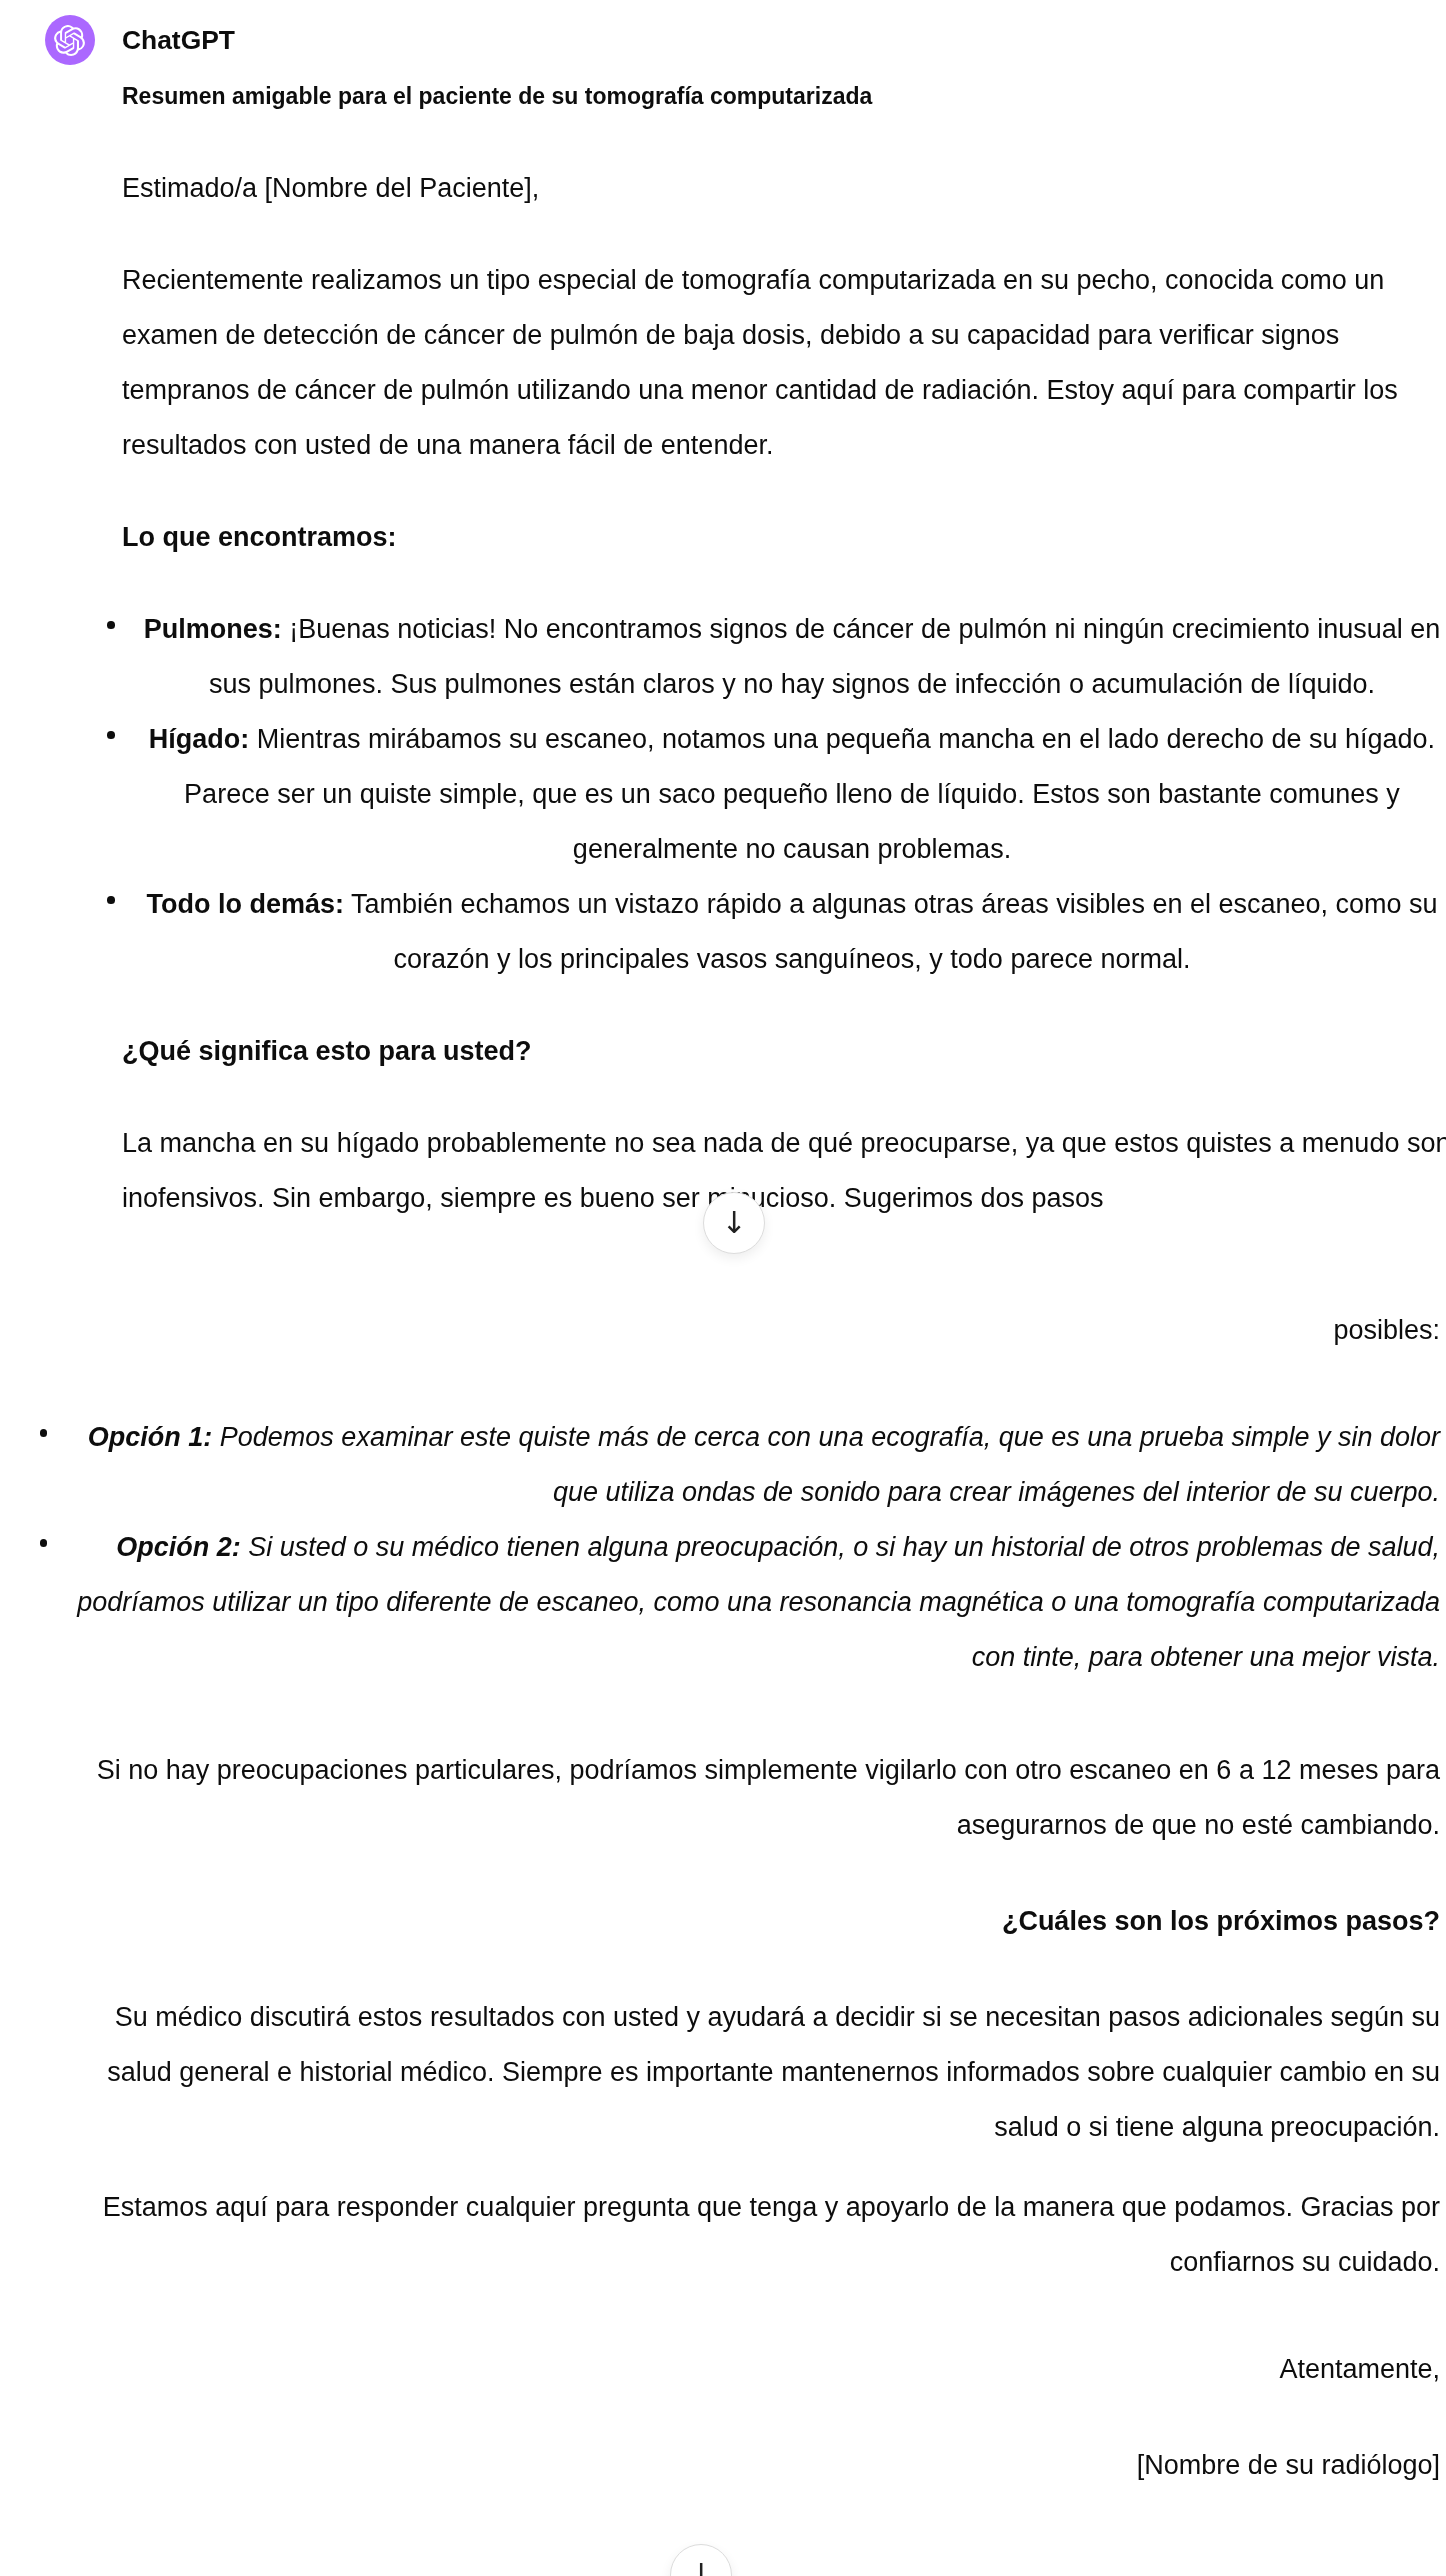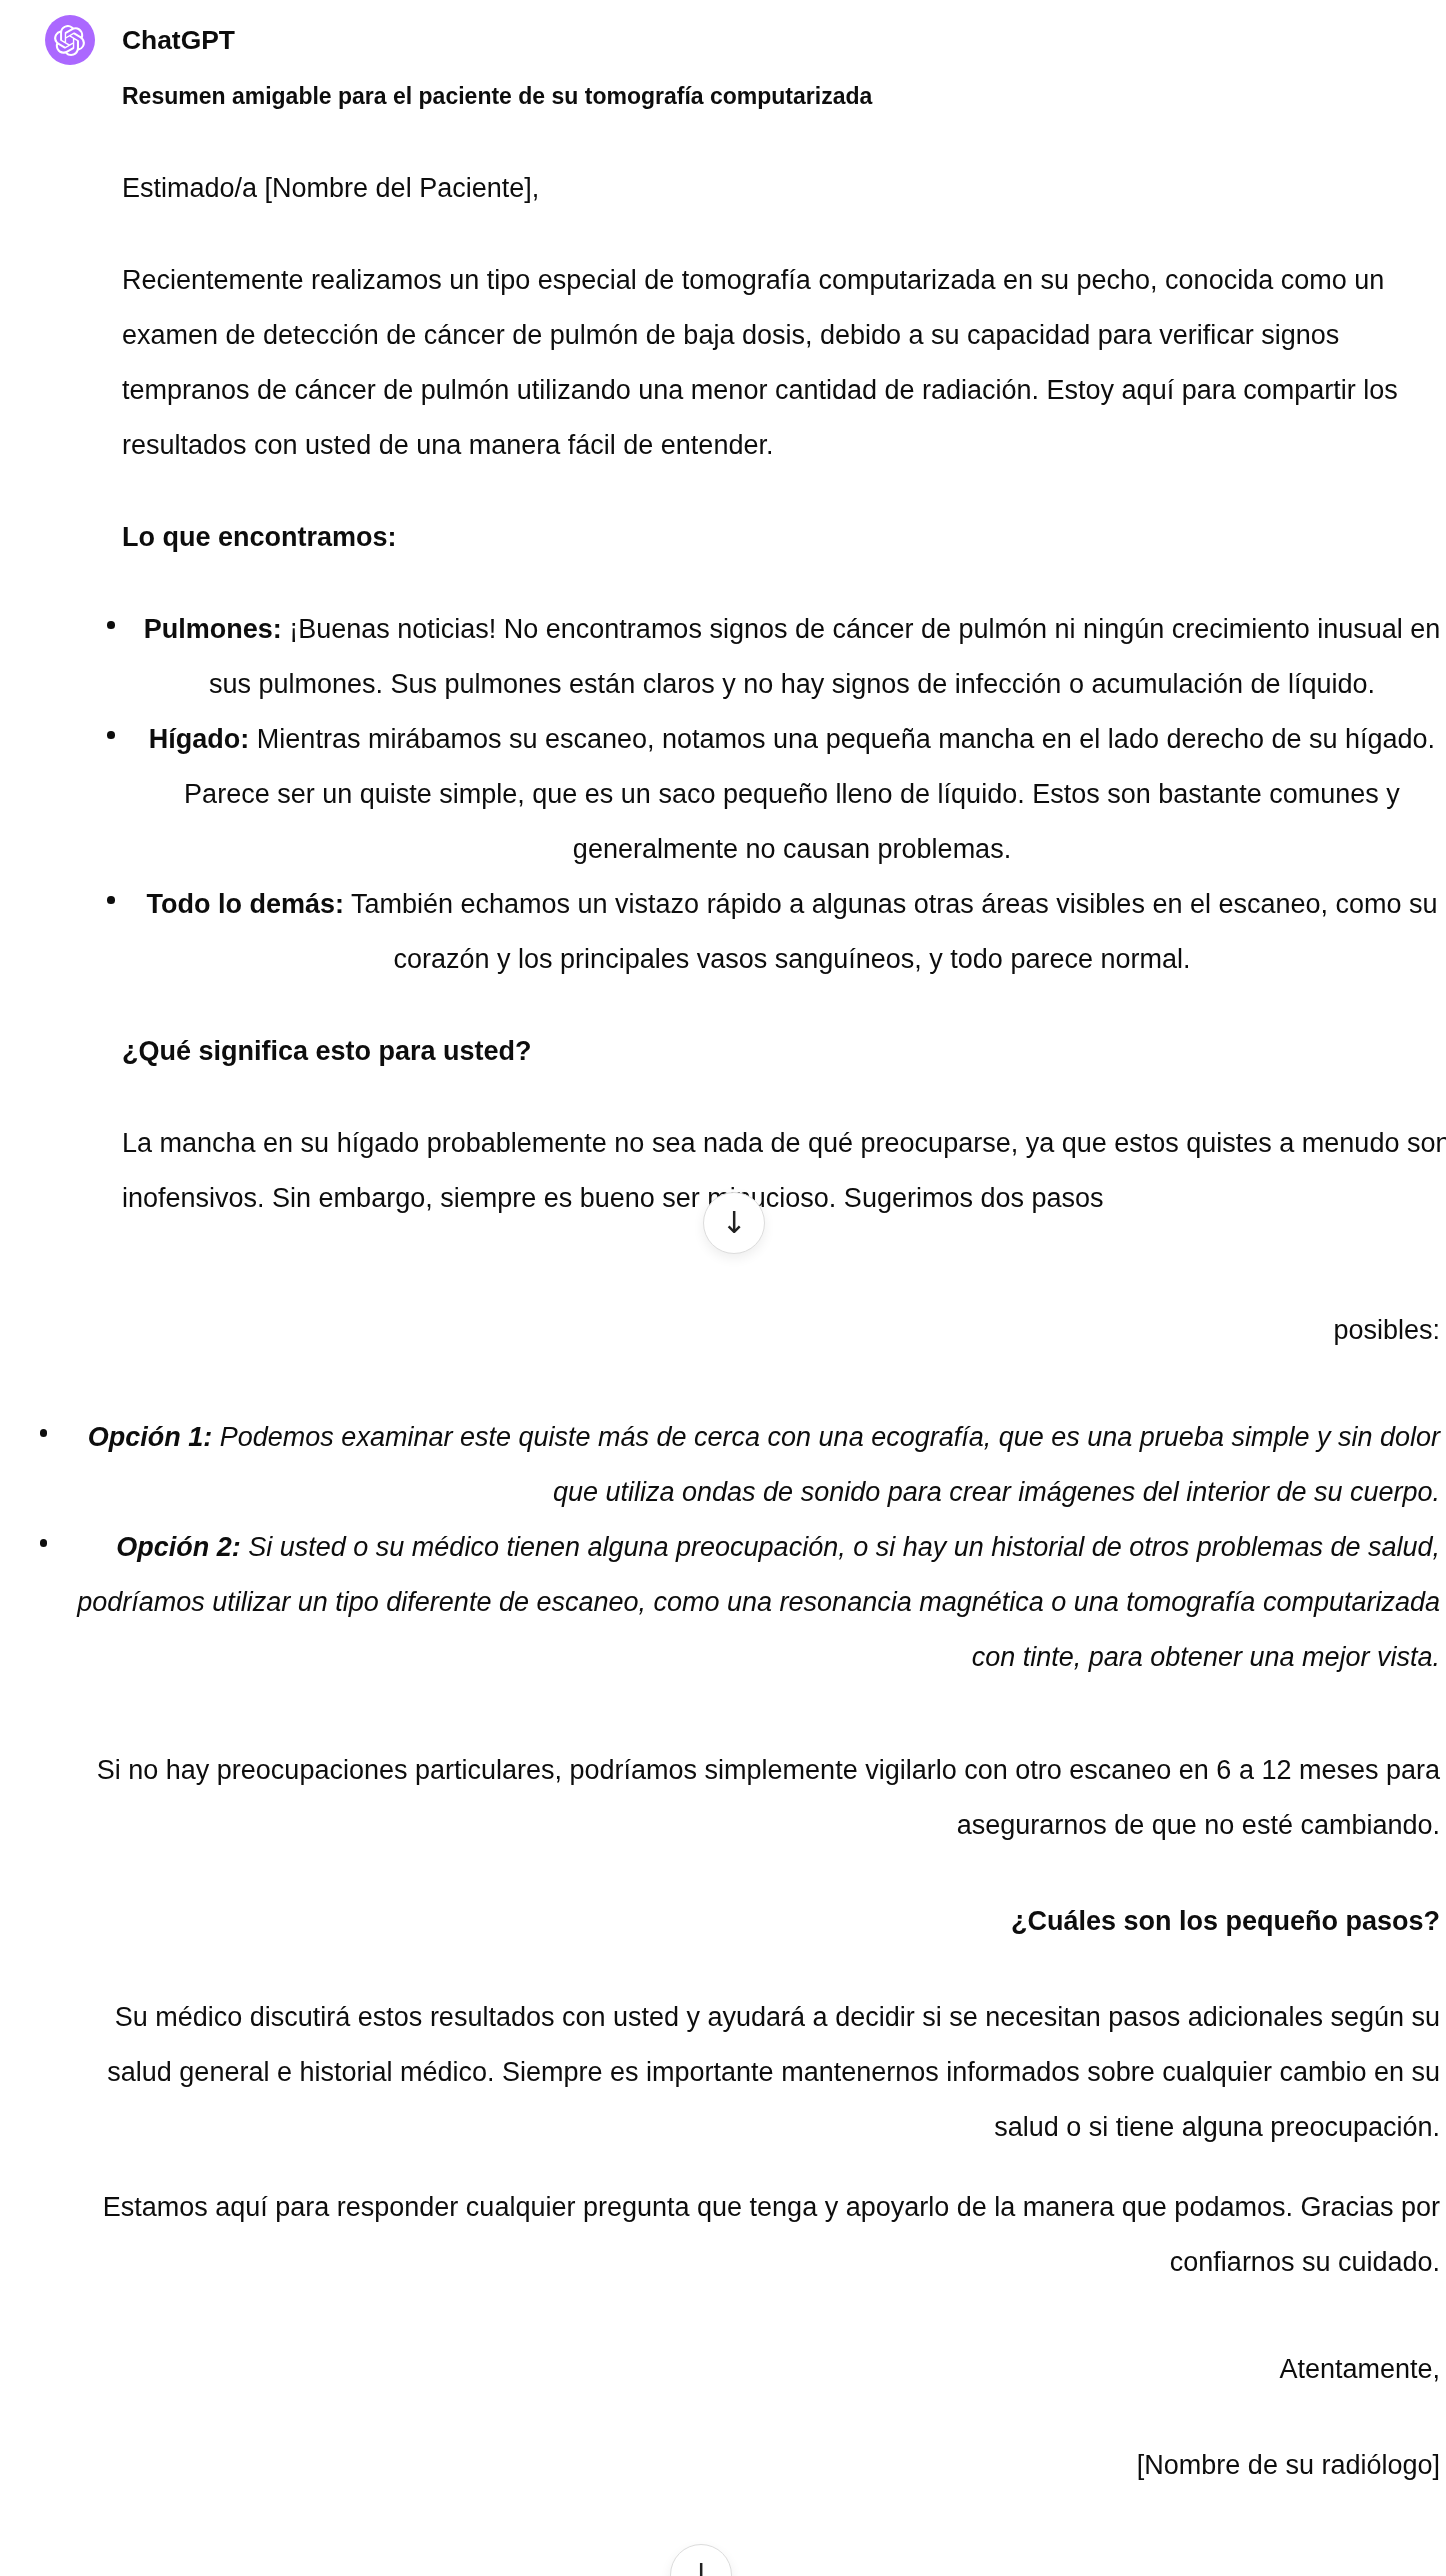--- a/index.html
+++ b/index.html
@@ -129,21 +129,21 @@
   <div class="continuation">
     <p>posibles:</p>
 
     <ul class="msg-list">
       <li><strong>Opción 1:</strong><span> Podemos examinar este quiste más de cerca con una ecografía, que es una prueba simple y sin dolor que utiliza ondas de sonido para crear imágenes del interior de su cuerpo.</span></li>
       <li><strong>Opción 2:</strong><span> Si usted o su médico tienen alguna preocupación, o si hay un historial de otros problemas de salud, podríamos utilizar un tipo diferente de escaneo, como una resonancia magnética o una tomografía computarizada con tinte, para obtener una mejor vista.</span></li>
     </ul>
 
     <p class="mt-105">Si no hay preocupaciones particulares, podríamos simplemente vigilarlo con otro escaneo en 6 a 12 meses para asegurarnos de que no esté cambiando.</p>
 
-    <h4 class="mt-75">¿Cuáles son los pequeño pasos?</h4>
+    <h4 class="mt-75">¿Cuáles son los próximos pasos?</h4>
     <p class="mt-75">Su médico discutirá estos resultados con usted y ayudará a decidir si se necesitan pasos adicionales según su salud general e historial médico. Siempre es importante mantenernos informados sobre cualquier cambio en su salud o si tiene alguna preocupación.</p>
     <p class="mt-45">Estamos aquí para responder cualquier pregunta que tenga y apoyarlo de la manera que podamos. Gracias por confiarnos su cuidado.</p>
     <p class="mt-95">Atentamente,</p>
     <p class="mt-75">[Nombre de su radiólogo]</p>
   </div>
 
   <button class="scroll-btn mid">
     <span>↓</span>
   </button>
   <button class="scroll-btn bottom">

